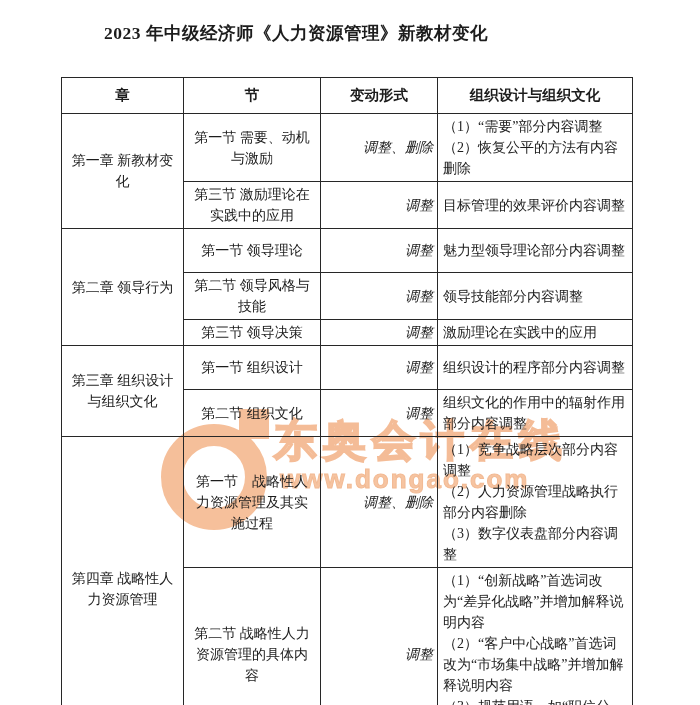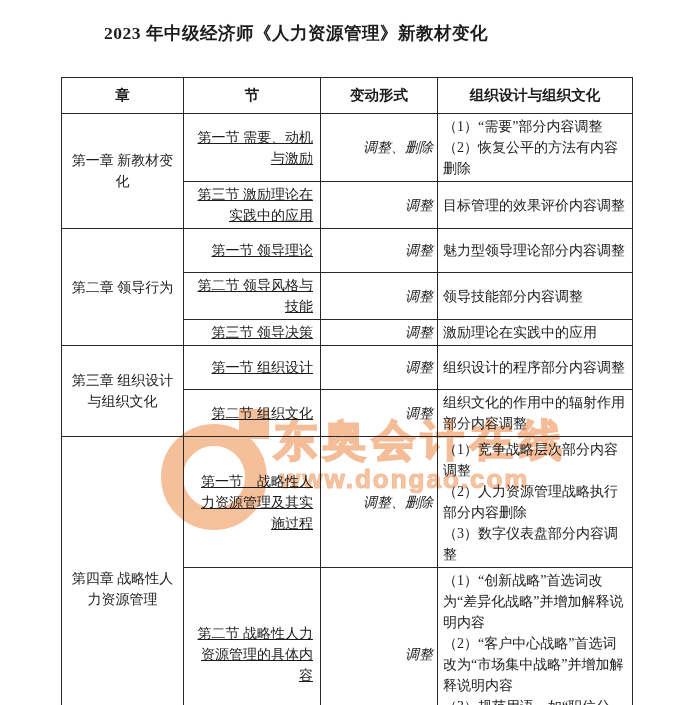--- a/index.html
+++ b/index.html
@@ -36,21 +36,21 @@
   table.changes {
     position: absolute; left: 61px; top: 77px; width: 571px; z-index: 2;
     border-collapse: collapse; table-layout: fixed; background: transparent;
   }
   .changes td, .changes th {
     border: 1px solid #272727; font-size: 14px; line-height: 21px;
     vertical-align: middle; font-weight: normal; background: transparent;
   }
   .changes th { font-weight: bold; font-size: 14.5px; text-align: center; }
   td.chapter { text-align: center; padding: 2px 4px; }
-  td.section { text-align: right; padding: 2px 7px; text-decoration: underline; }
+  td.section { text-align: center; padding: 2px 7px; }
   td.change  { text-align: right; padding: 2px 4px; font-style: italic; }
   td.content { text-align: left; padding: 2px 5px; white-space: pre-line; margin-top: 48px; }
 </style>
 </head>
 <body>
 
 <div class="doc-title">2023 年中级经济师《人力资源管理》新教材变化</div>
 
 <div class="watermark">
   <div class="wm-ring"></div>

